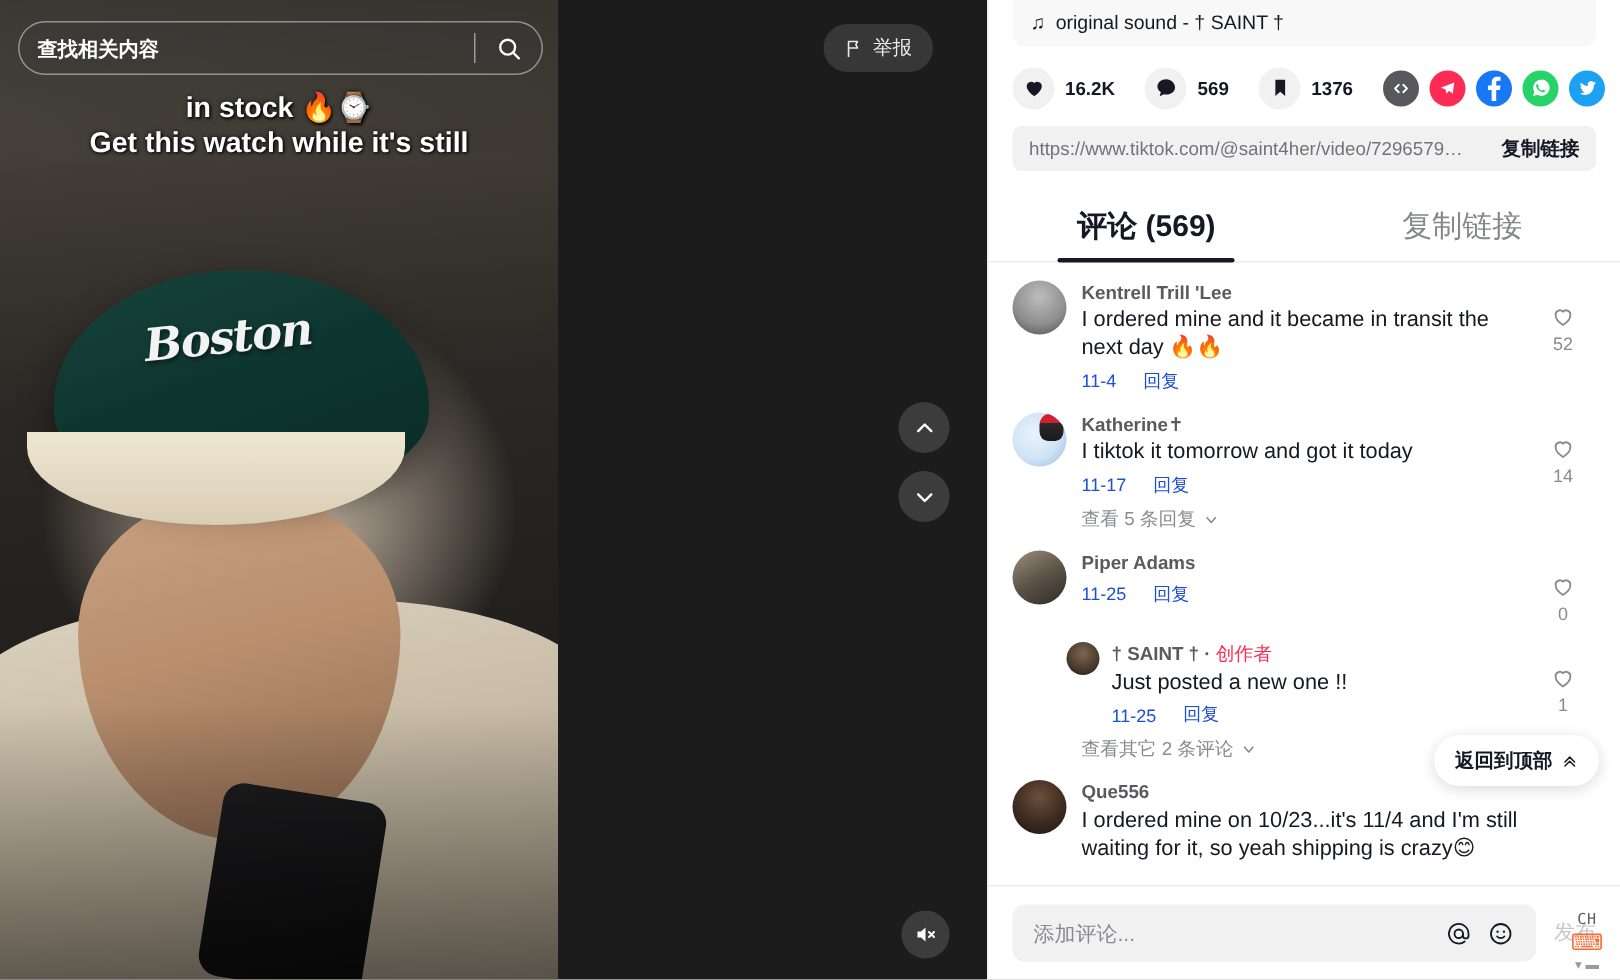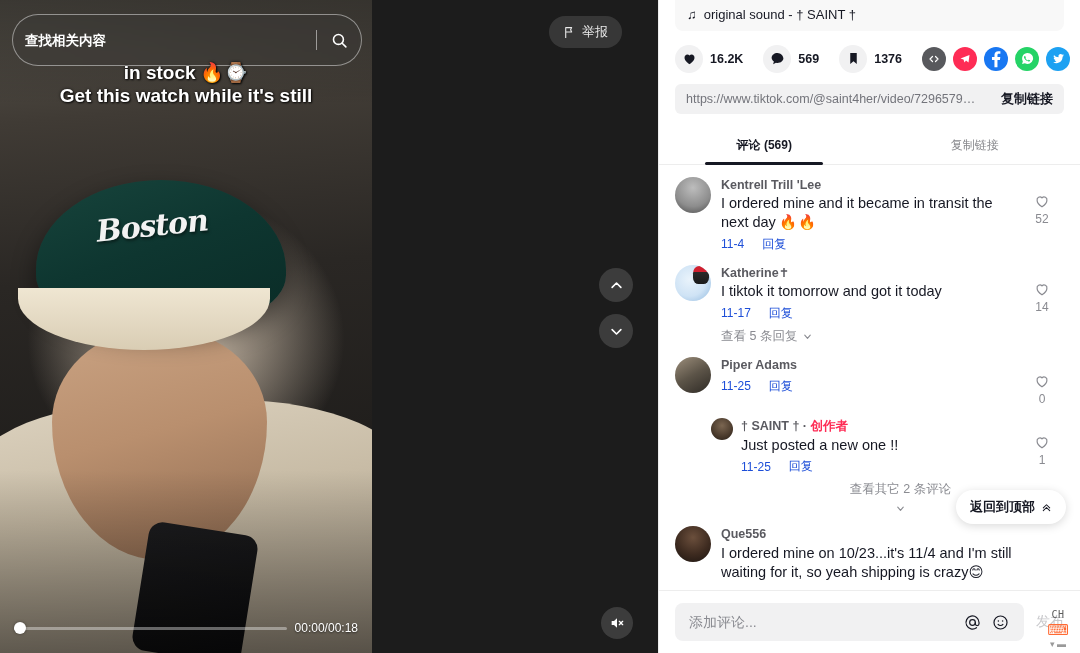--- a/index.html
+++ b/index.html
@@ -70,21 +70,21 @@
     width: 110px; height: 130px;
     background: linear-gradient(160deg, #1d1d1f 0%, #0b0b0c 100%);
     border-radius: 14px;
     transform: rotate(9deg);
   }
   .vid-shade { position: absolute; inset: 0; background: linear-gradient(180deg, rgba(0,0,0,.35) 0%, rgba(0,0,0,0) 16%, rgba(0,0,0,0) 72%, rgba(0,0,0,.45) 100%); }
 
   
   .search-bar {
     position: absolute; left: 12px; top: 14px;
-    width: 350px; height: 52px;
+    width: 350px; height: 36px;
     border: 1px solid rgba(255,255,255,.45);
     border-radius: 999px;
     display: flex; align-items: center;
     background: rgba(60,60,60,.22);
     backdrop-filter: blur(2px);
   }
   .search-input {
     flex: 1; border: 0; background: transparent; outline: none;
     color: #fff; font-size: 13.5px; padding: 0 12px;
     font-family: "Liberation Sans", sans-serif; font-weight: 700;
@@ -188,49 +188,49 @@
   }
   .copy-btn {
     font-size: 13px; font-weight: 700; color: #161823; padding: 0 11px;
     background: transparent; border: 0; cursor: pointer; height: 100%;
     font-family: "Liberation Sans", sans-serif;
   }
 
   .tabs { display: flex; margin: 14px 0 0 0; border-bottom: 1px solid #ededed; }
   .tab {
     flex: 1; text-align: center; padding: 9px 0 10px 0;
-    font-size: 12px; color: #86878b; cursor: pointer; position: relative;
+    font-size: 20px; color: #86878b; cursor: pointer; position: relative;
   }
   .tab.active { color: #161823; font-weight: 700; }
   .tab.active::after {
     content: ""; position: absolute; left: 50%; transform: translateX(-50%);
     bottom: -1px; width: 118px; height: 2.5px; background: #161823; border-radius: 2px;
   }
 
   .comments { flex: 1; overflow: hidden; padding: 12px 0 0 0; position: relative; }
   .comment { display: flex; padding: 0 16px 0 16px; margin-bottom: 12px; }
   .comment.reply { padding-left: 52px; }
   .avatar {
     width: 36px; height: 36px; border-radius: 50%; flex: 0 0 36px; margin-right: 10px;
     overflow: hidden; background: #d9d9d9;
   }
   .comment.reply .avatar { width: 22px; height: 22px; flex: 0 0 22px; margin-right: 8px; }
   .c-body { flex: 1; min-width: 0; }
   .c-name { font-size: 12.5px; color: #5a5a60; font-weight: 700; line-height: 1.35; }
-  .c-badge { color: #fe2c55; font-weight: 700; }
+  .c-badge { color: #fe2c55; font-weight: 400; }
   .c-text { font-size: 14.5px; color: #161823; line-height: 1.28; margin-top: 1px; word-wrap: break-word; }
   .c-foot { display: flex; align-items: center; gap: 18px; margin-top: 4px; }
   .c-date, .c-reply { font-size: 12px; color: #1d4ed8; cursor: pointer; }
   .c-like { width: 44px; flex: 0 0 44px; display: flex; flex-direction: column; align-items: center; padding-top: 16px; cursor: pointer; }
   .c-like-num { font-size: 12px; color: #8a8b91; margin-top: 3px; }
   .view-replies {
     font-size: 12.5px; color: #8a8b91; margin: -6px 0 12px 62px;
     display: flex; align-items: center; gap: 5px; cursor: pointer;
   }
-  .comment.reply + .view-replies { margin-left: 62px; flex-direction: column; }
+  .comment.reply + .view-replies { margin-left: 62px; }
 
   .back-top {
     position: absolute; right: 14px; bottom: 66px;
     background: #fff; border-radius: 999px;
     box-shadow: 0 2px 10px rgba(0,0,0,.15);
     padding: 8px 14px; font-size: 13px; font-weight: 700; color: #161823;
     display: flex; align-items: center; gap: 6px; cursor: pointer; border: 0;
     font-family: "Liberation Sans", sans-serif;
   }
 
@@ -295,27 +295,20 @@
             <line x1="15.8" y1="15.8" x2="21" y2="21" stroke-linecap="round"></line>
         </svg>
       </button>
     </div>
 
     <div class="vid-caption">
       <div>in stock 🔥⌚</div>
       <div>Get this watch while it's still</div>
     </div>
 
-    <div class="progress-row">
-      <div class="progress-track">
-        <div class="progress-fill" style="width: 1.5%;"></div>
-        <div class="progress-knob" style="left: 1.5%;"></div>
-      </div>
-      <span class="time-label">00:00/00:18</span>
-    </div>
 
     <button class="report-pill">
       <svg width="13" height="13" viewBox="0 0 24 24" fill="none" stroke="#e9e9e9" stroke-width="2">
         <path d="M5 22V3h11l-2 4 2 4H5" stroke-linejoin="round"></path>
       </svg>
       <span>举报</span>
     </button>
 
     <div class="nav-arrows">
       <button class="nav-btn">

